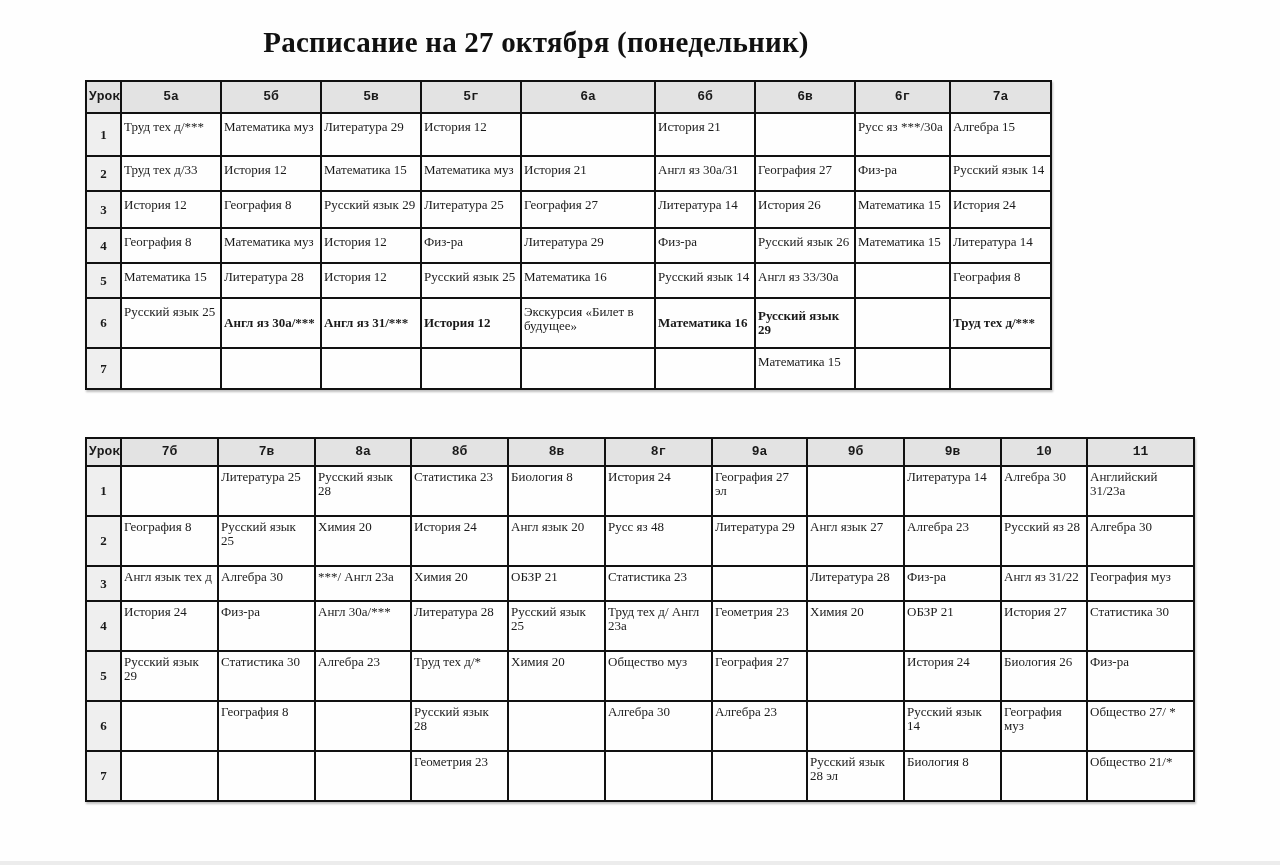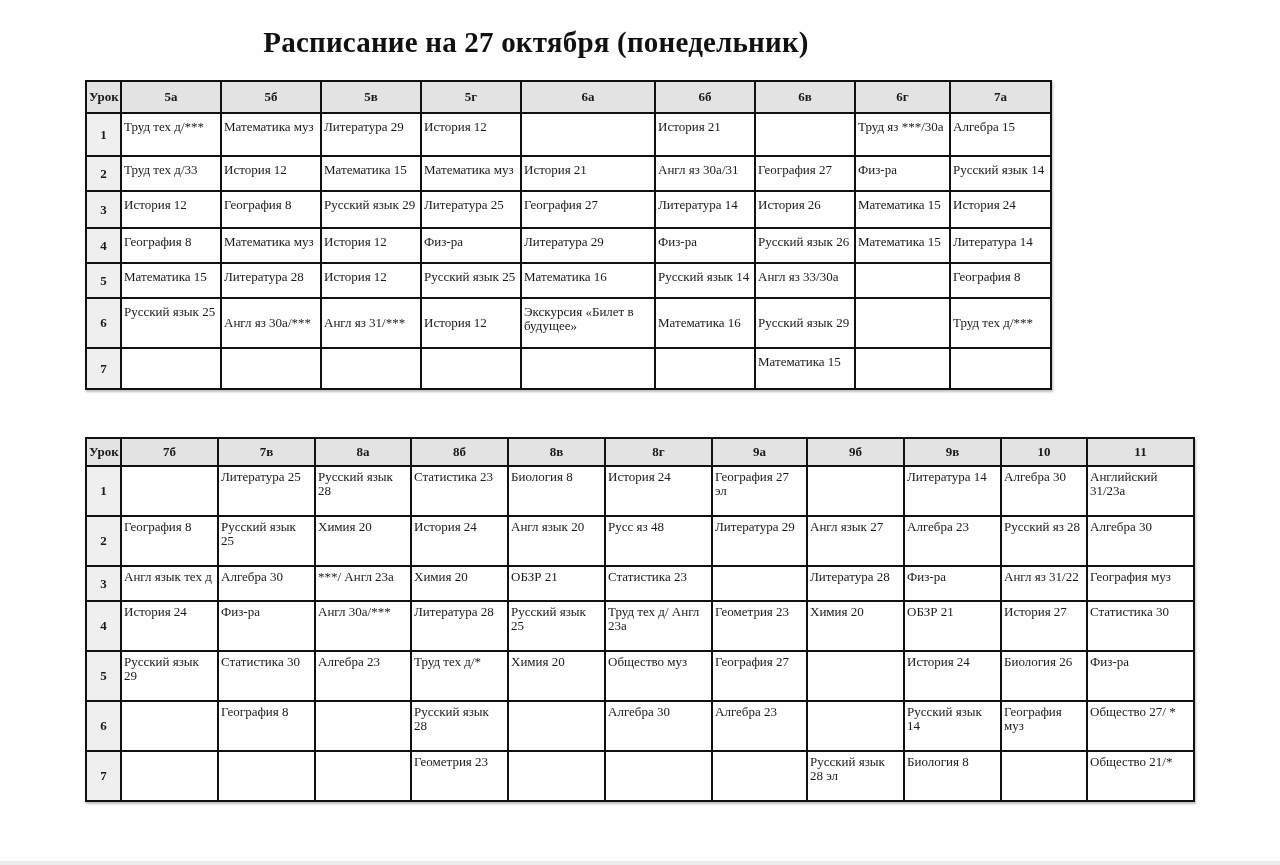--- a/index.html
+++ b/index.html
@@ -4,24 +4,24 @@
 <style>
   html, body { margin:0; padding:0; background:#fefefe; }
   body { width:1280px; height:865px; position:relative; overflow:hidden;
          font-family:"Liberation Serif", "DejaVu Serif", serif; color:#1a1a1a; }
   .title { position:absolute; left:0; top:26px; width:1072px; text-align:center;
            font-size:29px; font-weight:bold; letter-spacing:0.2px; color:#111; }
   .tbl { position:absolute; border-collapse:collapse; table-layout:fixed;
          box-shadow: 1px 2px 2px rgba(0,0,0,0.25); }
   .tbl td, .tbl th { border:2px solid #111; padding:0 2px; font-size:13px;
          line-height:14px; vertical-align:top; overflow:hidden; white-space:normal; }
-  .tbl th { background:#e3e3e3; font-weight:bold; vertical-align:middle; font-size:13px; }
+  .tbl th { background:#e3e3e3; font-weight:bold; vertical-align:middle; font-size:13px;font-family:Liberation Mono, monospace; }
   .tbl td.lesson { background:#efefef; font-weight:bold; text-align:center; vertical-align:middle; font-size:13px; padding:0; }
   .tbl td.cell { padding-top:6px; }
-  .tbl td.mid { vertical-align:middle; padding-top:0; }
+  .tbl td.mid { vertical-align:middle; padding-top:0;font-weight:bold; }
   .tbl2 td.cell { padding-top:3px; }
   .footer-line { position:absolute; left:0; top:861px; width:1280px; height:4px; background:#ececec; }
 </style>
 </head>
 <body>
 
 <div class="title">Расписание на  27 октября (понедельник)</div>
 
 <table class="tbl tbl1" style="left:85px; top:80px; width:966px;">
   <colgroup>
@@ -53,21 +53,21 @@
   <tbody id="t1body">
       <tr style="height: 43px;">
         <td class="lesson">1</td>
         <td class="cell">Труд тех д/***</td>
         <td class="cell">Математика муз</td>
         <td class="cell">Литература 29</td>
         <td class="cell">История 12</td>
         <td class="cell"></td>
         <td class="cell">История 21</td>
         <td class="cell"></td>
-        <td class="cell">Труд яз ***/30а</td>
+        <td class="cell">Русс яз ***/30а</td>
         <td class="cell">Алгебра 15</td>
       </tr>
       <tr style="height: 35px;">
         <td class="lesson">2</td>
         <td class="cell">Труд тех д/33</td>
         <td class="cell">История 12</td>
         <td class="cell">Математика 15</td>
         <td class="cell">Математика муз</td>
         <td class="cell">История 21</td>
         <td class="cell">Англ яз 30а/31</td>

